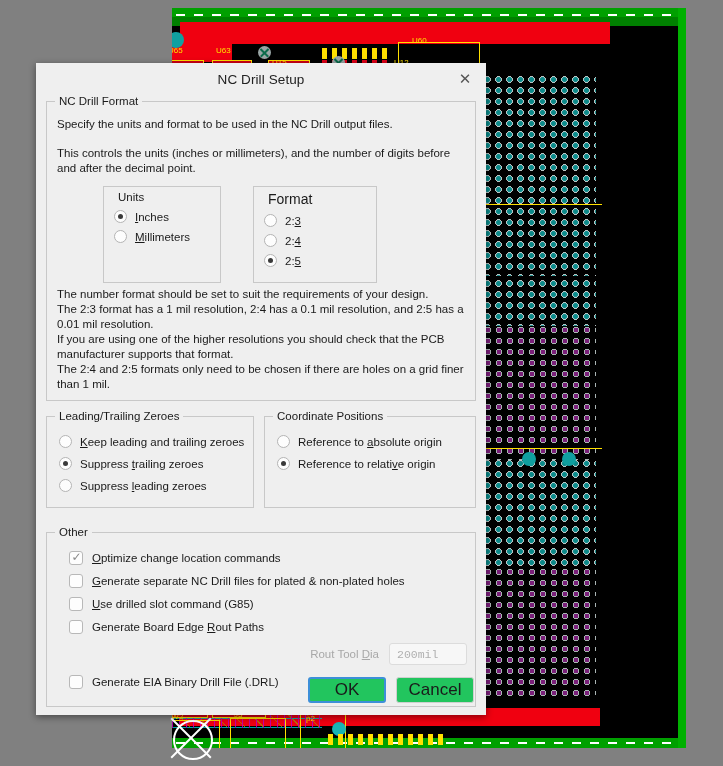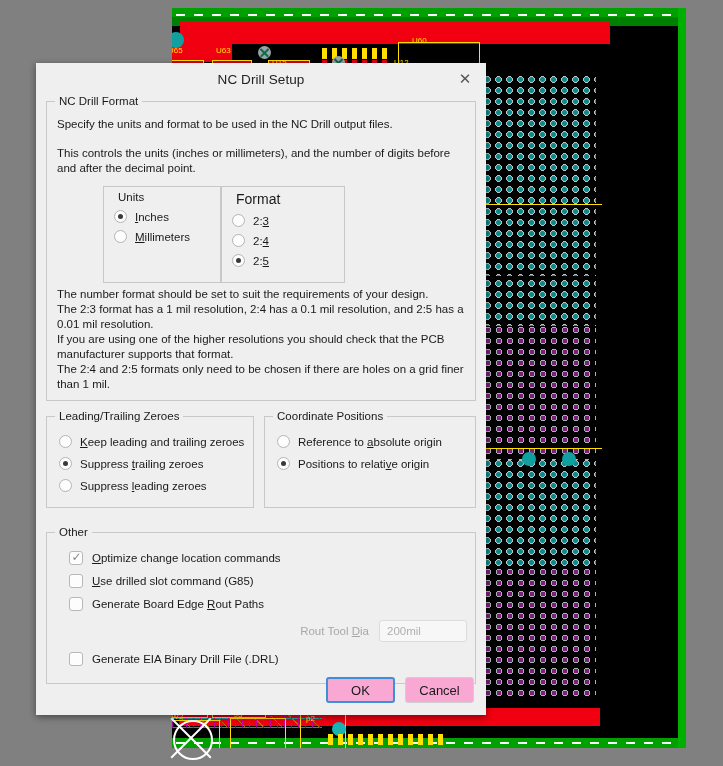--- a/index.html
+++ b/index.html
@@ -163,21 +163,21 @@
   legend {
     font-size: 11.5px; color: #1a1a1a; padding: 0 4px;
   }
 
   .para {
     font-size: 11.5px; color: #1a1a1a; line-height: 15px;
     margin: 6px 2px 0 2px;
   }
   .para.tight { margin-top: 4px; }
 
-  .row-2col { display: flex; margin: 10px 0 4px 0; }
+  .row-2col { display: flex; gap: 32px; margin: 10px 0 4px 0; }
   .sub-fs { border: 1px solid #c8c8c8; padding: 4px 10px 8px 10px; box-sizing: border-box; }
   .sub-fs.units { width: 118px; margin-left: 48px; }
   .sub-fs.format { width: 124px; }
 
   
   .opt {
     display: flex; align-items: center;
     margin: 7px 0 7px 0;
     font-size: 11.5px; color: #1a1a1a;
     cursor: pointer;
@@ -212,36 +212,36 @@
   .lt-fs .opt { margin: 9px 0 9px 4px; }
 
   .other-fs .opt { margin: 9px 0 9px 14px; }
 
   .routrow {
     display:flex; align-items:center; margin: 8px 0 10px 44px;
     font-size: 11.5px; color:#a8a8a8;justify-content:flex-end;
   }
   .routrow .rlabel { margin-right: 10px; }
   .rout-input {
-    width: 88px; height: 22px;
+    width: 78px; height: 22px;
     border:1px solid #dcdcdc; border-radius: 3px;
     background:#f7f7f7; color:#b0b0b0;
-    font-size: 11.5px; font-family:Liberation Sans, sans-serif;
+    font-size: 11.5px; font-family:Liberation Mono, monospace;
     padding: 0 7px; box-sizing: border-box;
     outline: none;
   }
 
   #btnbar {
     position: absolute; right: 12px; bottom: 12px;
     display: flex; gap: 10px;
   }
   .btn {
-    width: 69px; height: 26px;
-    font-size: 13px; color:#1a1a1a;
-    background:#f9a8d4; border:1px solid #cfcfcf; border-radius:3px;
+    width: 78px; height: 26px;
+    font-size: 17px; color:#1a1a1a;
+    background:#22c55e; border:1px solid #cfcfcf; border-radius:3px;
     font-family:"Liberation Sans", sans-serif;
     cursor: pointer;
   }
   .btn.focus { border:2px solid #3d8fd8; }
 </style>
 </head>
 <body>
 
 <div id="root">
 
@@ -459,33 +459,37 @@
         <fieldset class="lt-fs coord">
           <legend>Coordinate Positions</legend>
 
           <div class="opt">
             <span class="radio"></span>
             <span class="lbl"><span>Reference to </span><span class="mn">a</span><span>bsolute origin</span></span>
           </div>
 
           <div class="opt checked">
             <span class="radio"></span>
-            <span class="lbl"><span>Positions to relati</span><span class="mn">v</span><span>e origin</span></span>
+            <span class="lbl"><span>Reference to relati</span><span class="mn">v</span><span>e origin</span></span>
           </div>
         </fieldset>
       </div>
 
       <fieldset class="other-fs">
         <legend>Other</legend>
 
         <div class="opt checked">
           <span class="cbox"></span>
           <span class="lbl"><span class="mn">O</span><span>ptimize change location commands</span></span>
         </div>
 
+        <div class="opt">
+          <span class="cbox"></span>
+          <span class="lbl"><span class="mn">G</span><span>enerate separate NC Drill files for plated &amp; non-plated holes</span></span>
+        </div>
 
         <div class="opt">
           <span class="cbox"></span>
           <span class="lbl"><span class="mn">U</span><span>se drilled slot command (G85)</span></span>
         </div>
 
         <div class="opt">
           <span class="cbox"></span>
           <span class="lbl"><span>Generate Board Edge </span><span class="mn">R</span><span>out Paths</span></span>
         </div>

